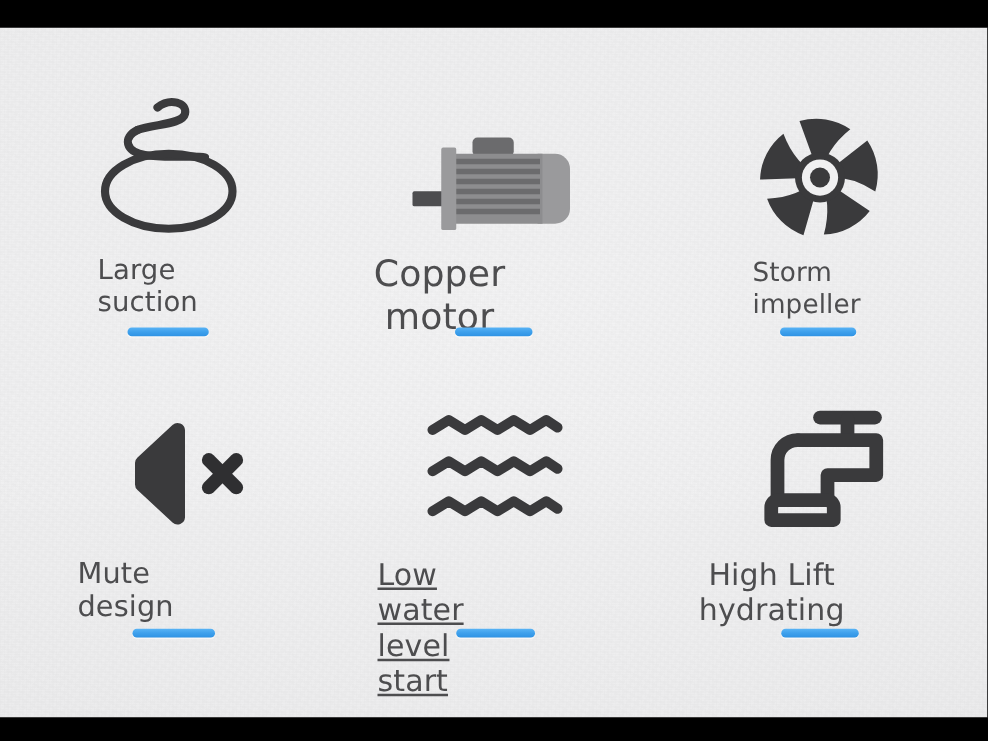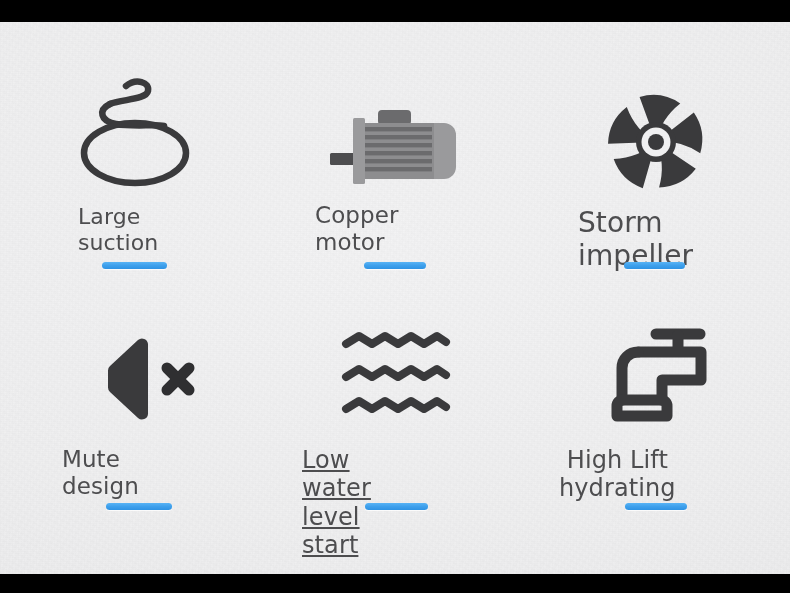--- a/index.html
+++ b/index.html
@@ -84,25 +84,25 @@
     background: linear-gradient(180deg, #58b3f5 0%, #3ea0ec 50%, #2f93e4 100%);
     box-shadow: 0 1px 1px rgba(255,255,255,.85);
   }
 
   
   #icon-suction   { left: 78px;  top: 52px;  width: 118px; height: 115px; }
   #label-suction  { left: 78px;  top: 182px; font-size: 22px; }
   #bar-suction    { left: 102px; top: 240px; width: 65px; }
 
   #icon-motor     { left: 330px; top: 88px;  width: 130px; height: 82px; }
-  #label-motor    { left: 315px; top: 180px; font-size: 23px; }
+  #label-motor    { left: 299px; top: 180px; font-size: 29px; text-align: center; }
   #bar-motor      { left: 364px; top: 240px; width: 62px; }
 
   #icon-impeller  { left: 604px; top: 70px;  width: 104px; height: 100px; }
-  #label-impeller { left: 578px; top: 184px; font-size: 28px; }
+  #label-impeller { left: 602px; top: 184px; font-size: 21px; }
   #bar-impeller   { left: 624px; top: 240px; width: 61px; }
 
   
   #icon-mute      { left: 88px;  top: 316px; width: 108px; height: 82px; }
   #label-mute     { left: 62px;  top: 424px; font-size: 23px; }
   #bar-mute       { left: 106px; top: 481px; width: 66px; }
 
   #icon-waves     { left: 343px; top: 313px; width: 106px; height: 76px; }
   #label-waves    { left: 302px; top: 424px; font-size: 24px; text-decoration: underline; }
   #bar-waves      { left: 365px; top: 481px; width: 63px; }

